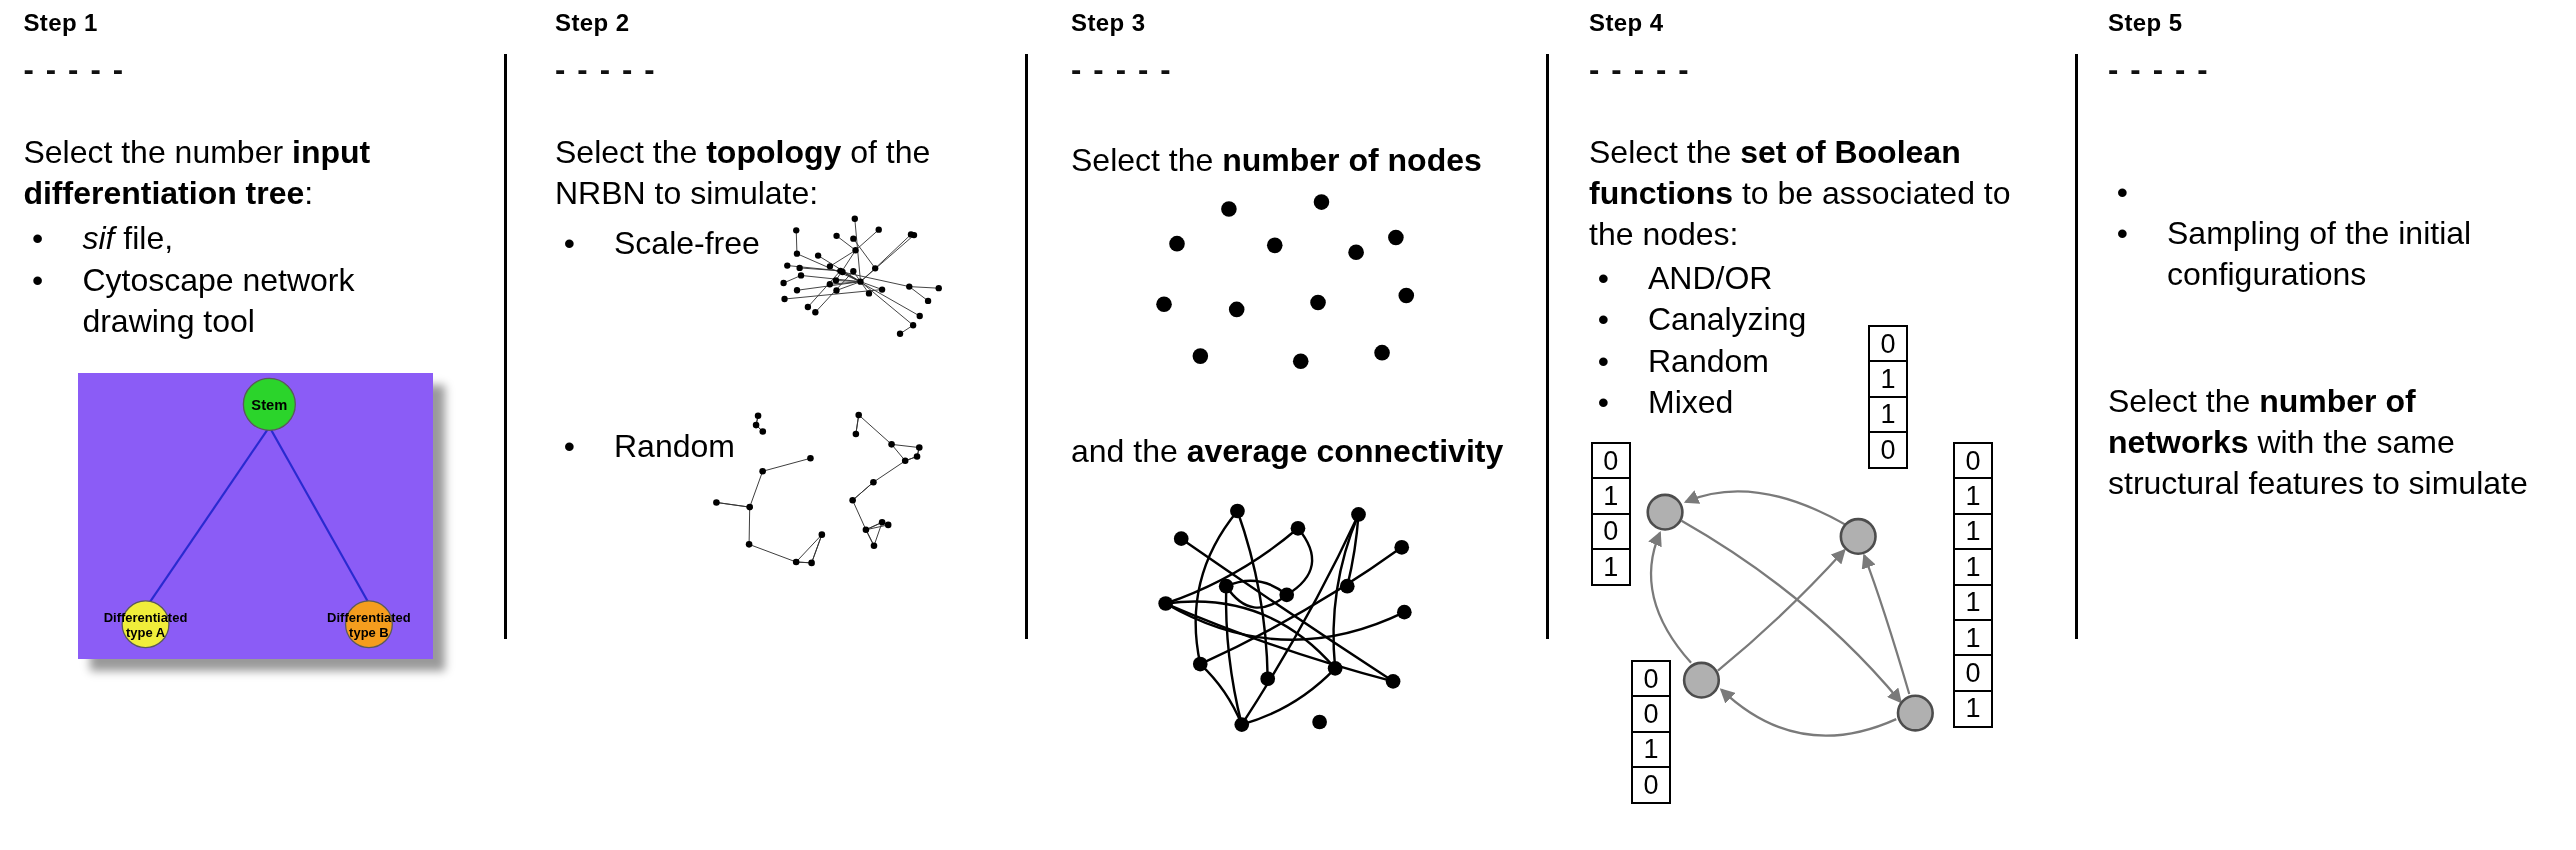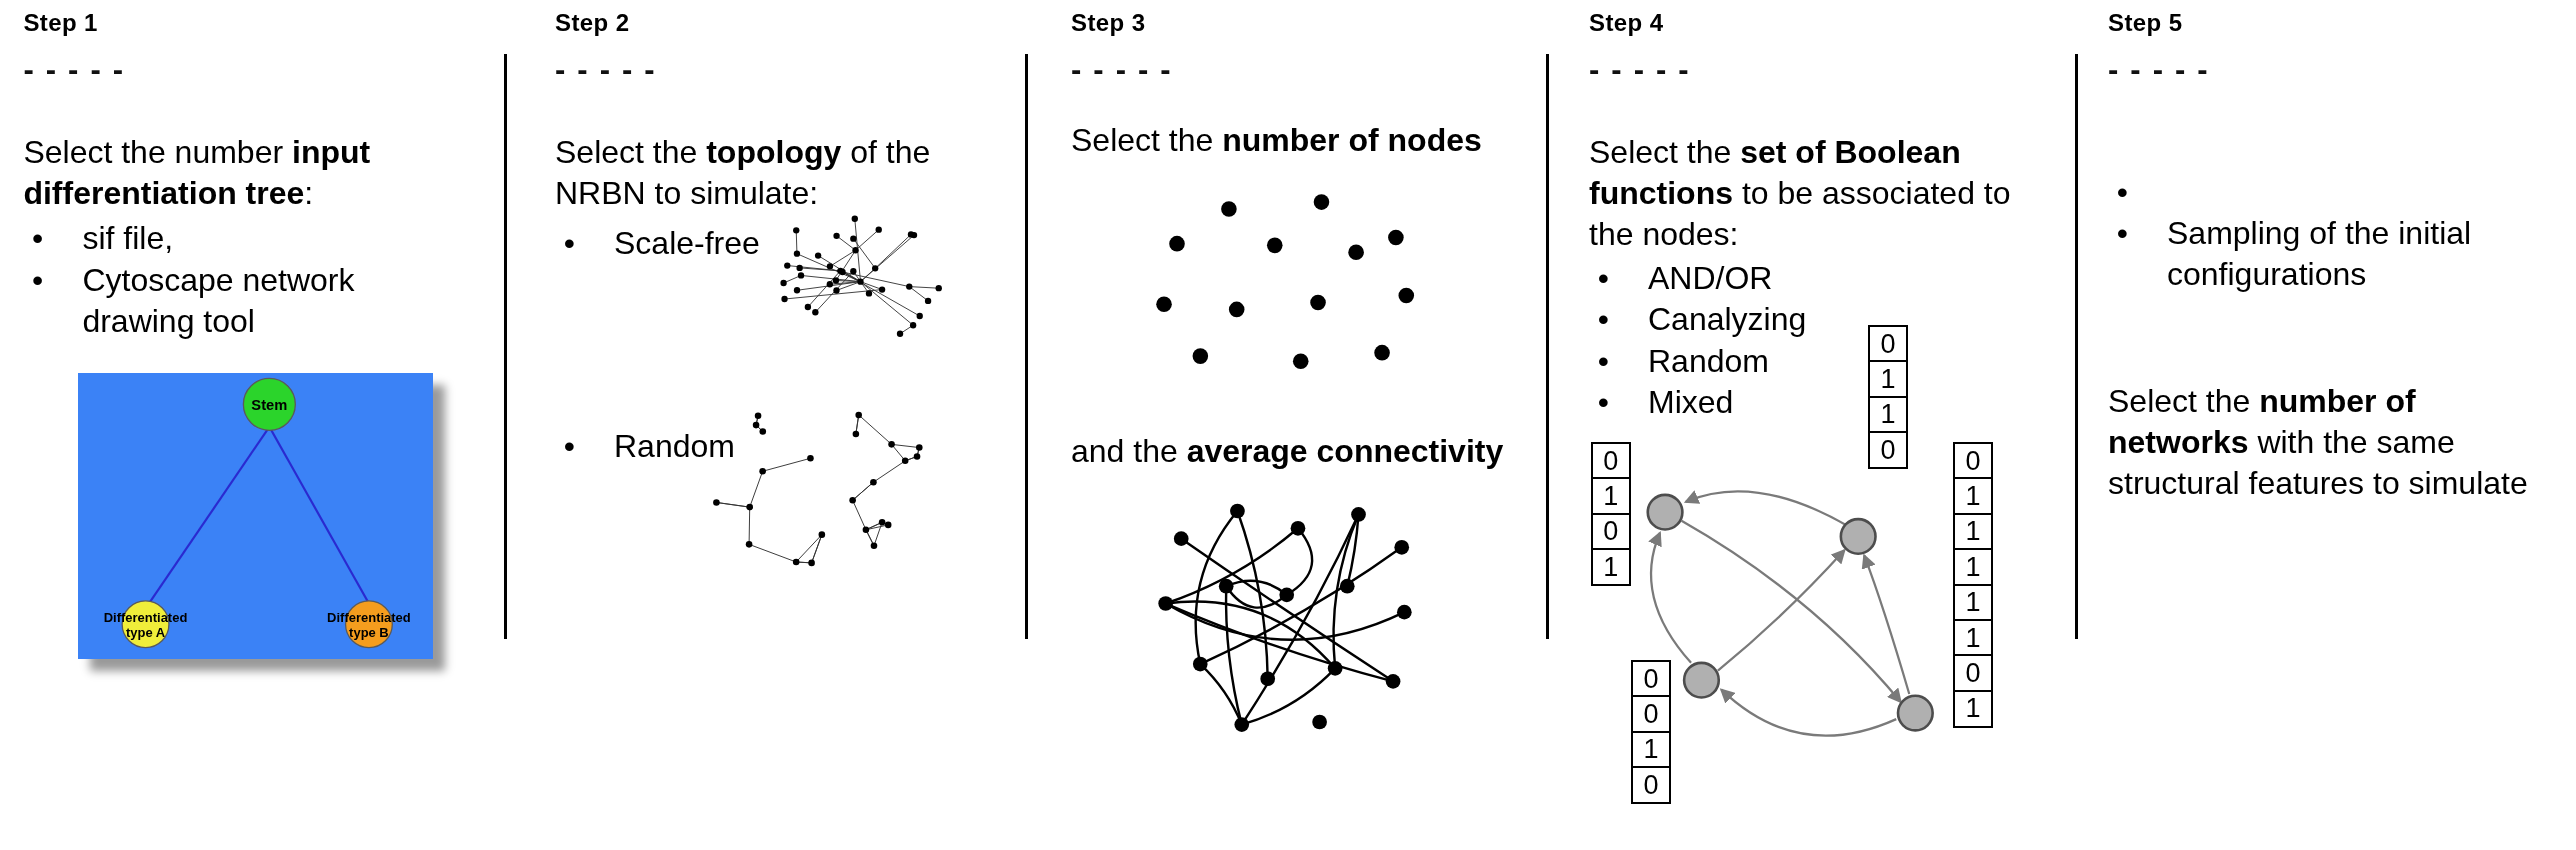--- a/index.html
+++ b/index.html
@@ -5,21 +5,21 @@
   *{margin:0;padding:0;box-sizing:border-box}
   html,body{background:#fff}
   body{font-family:"Liberation Sans",sans-serif;color:#000}
   .page{position:relative;width:2576px;height:851px;background:#fff;overflow:hidden}
   .sep{position:absolute;top:54px;height:585px;width:2.6px;background:#000}
   .col{position:absolute;top:0;height:851px}
   .hdr{position:absolute;left:0;top:8.7px;font-size:24px;font-weight:bold;letter-spacing:0.4px}
   .dash{position:absolute;left:0;top:52px;font-size:31px;font-weight:bold;letter-spacing:1.7px;color:#111}
   .txt{position:absolute;font-size:32px;line-height:41px}
   .b{font-weight:bold}
-  .i{}
+  .i{font-style:italic}
   .bullet{position:absolute;display:flex;font-size:32px;line-height:41px}
   .dot{width:59px;padding-left:8.7px;flex:none}
   .btxt{flex:1}
   .ttable{position:absolute;display:flex;flex-direction:column;background:#fff}
   .cell{width:40px;height:38px;border:2.6px solid #000;display:flex;align-items:center;justify-content:center;font-size:27px;background:#fff}
   .cell+.cell{margin-top:-2.6px}
   .treebox{position:absolute;left:55px;top:373px;width:355px;height:286px;box-shadow:12px 12px 8.7px #9a9a9a}
   svg{display:block;overflow:visible}
   .stem-label{font-size:17px;font-weight:bold}
   .tree-label{font-size:15px;font-weight:bold}
@@ -39,21 +39,21 @@
     <div class="dash">- - - - -</div>
     <p class="txt" style="top:132px;width:472px"><span>Select the number </span><span class="b">input differentiation tree</span><span>:</span></p>
     <div class="bullet" style="top:218px;width:459px">
       <span class="dot">•</span>
       <span class="btxt"><span class="i">sif</span><span> file,</span></span>
     </div>
     <div class="bullet" style="top:260px;width:441px">
       <span class="dot">•</span>
       <span class="btxt"><span>Cytoscape network drawing tool</span></span>
     </div>
-    <div class="treebox" style="background: #3b82f6;">
+    <div class="treebox" style="background: #8b5cf6;">
       <svg id="tree-svg" width="355" height="286" viewBox="0 0 410 330">
         <line x1="221" y1="62" x2="82" y2="266" stroke-width="2.5" stroke="#2a2ad0"></line>
         <line x1="221" y1="62" x2="336" y2="266" stroke-width="2.5" stroke="#2a2ad0"></line>
         <circle cx="221" cy="36" r="30" stroke="#5a5a5a" stroke-width="1.5" fill="#2bd42b"></circle>
         <text x="221" y="43" text-anchor="middle" class="stem-label">Stem</text>
         <circle cx="78" cy="290" r="27" stroke="#5a5a5a" stroke-width="1.5" fill="#f0ee3a"></circle>
         <circle cx="336" cy="290" r="27" stroke="#5a5a5a" stroke-width="1.5" fill="#f59d1e"></circle>
         <text x="78" y="287" text-anchor="middle" class="tree-label">Differentiated</text>
         <text x="78" y="305" text-anchor="middle" class="tree-label">type A</text>
         <text x="336" y="287" text-anchor="middle" class="tree-label">Differentiated</text>
@@ -204,21 +204,21 @@
         <circle cx="218.5953698628582" cy="163.79218164016493" r="3.8" fill="#000"></circle>
         <circle cx="158.30413181893528" cy="150.88700870634057" r="3.8" fill="#000"></circle>
         <circle cx="197.6585216424428" cy="34.435158586129546" r="3.8" fill="#000"></circle>
         <circle cx="193.90960436407477" cy="111.08332636300474" r="3.8" fill="#000"></circle>
       </svg>
   </section>
 
   <section class="col" style="left:1071px;width:472px">
     <h2 class="hdr">Step 3</h2>
     <div class="dash">- - - - -</div>
-    <p class="txt" style="top:120px;width:472px"><span>Select the </span><span class="b">number of nodes</span></p>
+    <p class="txt" style="top:140px;width:472px"><span>Select the </span><span class="b">number of nodes</span></p>
     <svg id="dots-svg" style="position:absolute;left:67px;top:190px" width="277" height="199" viewBox="0 0 320 230">
         <circle cx="105" cy="22" r="9" fill="#000"></circle>
         <circle cx="212" cy="14" r="9" fill="#000"></circle>
         <circle cx="298" cy="55" r="9" fill="#000"></circle>
         <circle cx="45" cy="62" r="9" fill="#000"></circle>
         <circle cx="158" cy="64" r="9" fill="#000"></circle>
         <circle cx="252" cy="72" r="9" fill="#000"></circle>
         <circle cx="310" cy="122" r="9" fill="#000"></circle>
         <circle cx="30" cy="132" r="9" fill="#000"></circle>
         <circle cx="114" cy="138" r="9" fill="#000"></circle>

